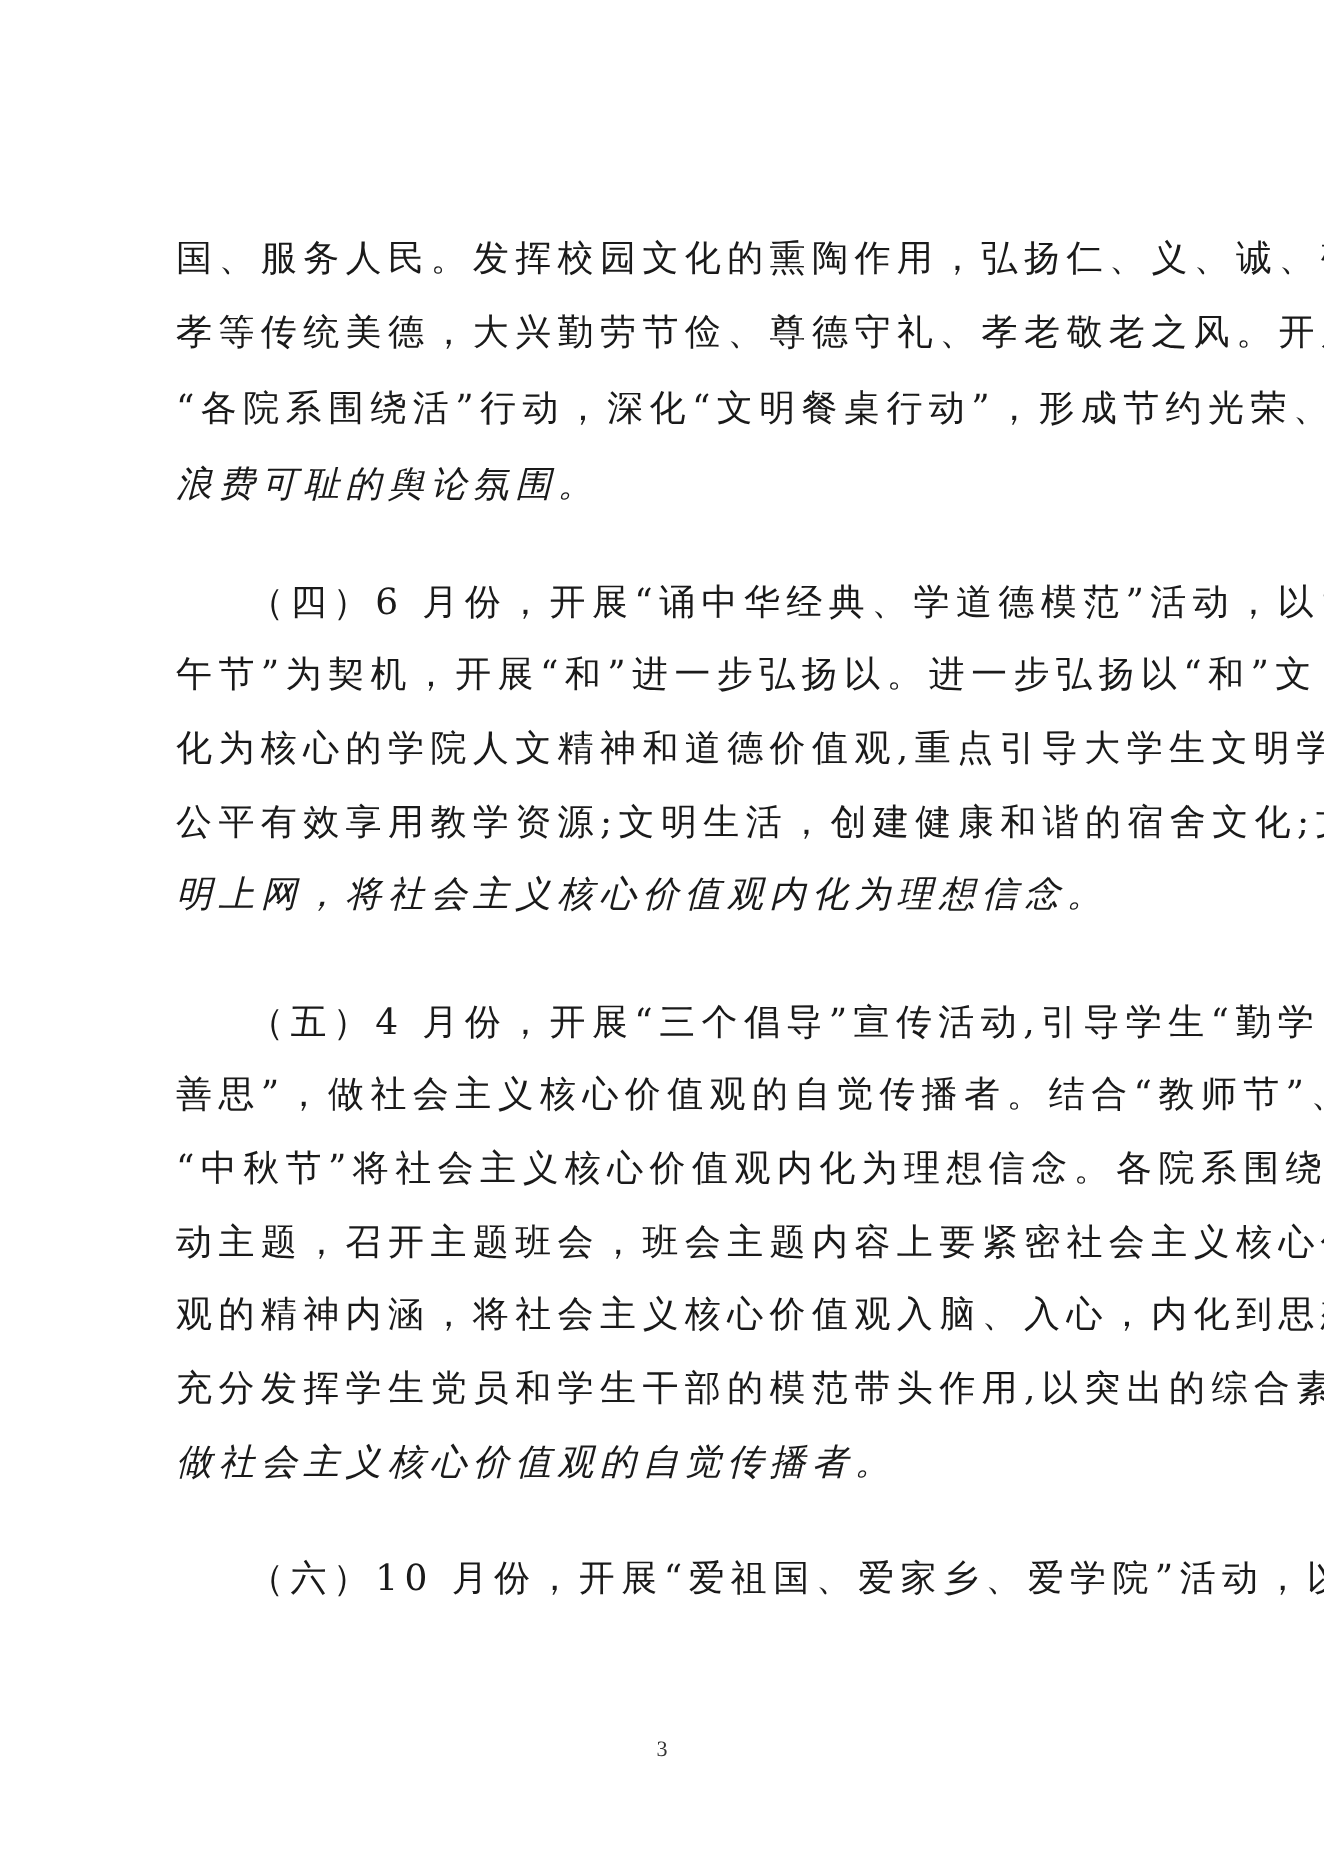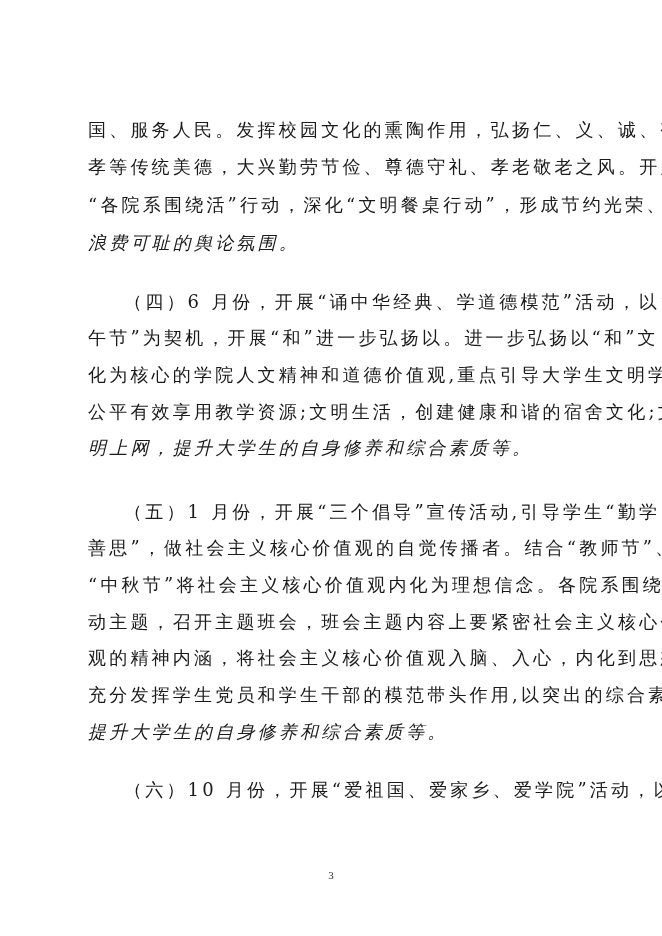--- a/index.html
+++ b/index.html
@@ -63,31 +63,31 @@
     <div class="line" style="top:156px">孝等传统美德，大兴勤劳节俭、尊德守礼、孝老敬老之风。开展</div>
     <div class="line" style="top:194px">“各院系围绕活”行动，深化“文明餐桌行动”，形成节约光荣、</div>
     <div class="line last" style="top:232px">浪费可耻的舆论氛围。</div>
   </div>
 
   <div>
     <div class="line indent" style="top:291px">（四）6 月份，开展“诵中华经典、学道德模范”活动，以“端</div>
     <div class="line" style="top:327px">午节”为契机，开展“和”进一步弘扬以。进一步弘扬以“和”文</div>
     <div class="line" style="top:364px">化为核心的学院人文精神和道德价值观,重点引导大学生文明学习,</div>
     <div class="line" style="top:401px">公平有效享用教学资源;文明生活，创建健康和谐的宿舍文化;文</div>
-    <div class="line last" style="top:437px">明上网，提升大学生的自身修养和综合素质等。</div>
+    <div class="line last" style="top:437px">明上网，将社会主义核心价值观内化为理想信念。</div>
   </div>
 
   <div>
-    <div class="line indent" style="top:501px">（五）1 月份，开展“三个倡导”宣传活动,引导学生“勤学</div>
+    <div class="line indent" style="top:501px">（五）4 月份，开展“三个倡导”宣传活动,引导学生“勤学</div>
     <div class="line" style="top:537px">善思”，做社会主义核心价值观的自觉传播者。结合“教师节”、</div>
     <div class="line" style="top:574px">“中秋节”将社会主义核心价值观内化为理想信念。各院系围绕活</div>
     <div class="line" style="top:611px">动主题，召开主题班会，班会主题内容上要紧密社会主义核心价值</div>
     <div class="line" style="top:647px">观的精神内涵，将社会主义核心价值观入脑、入心，内化到思想。</div>
     <div class="line" style="top:684px">充分发挥学生党员和学生干部的模范带头作用,以突出的综合素质</div>
-    <div class="line last" style="top:721px">提升大学生的自身修养和综合素质等。</div>
+    <div class="line last" style="top:721px">做社会主义核心价值观的自觉传播者。</div>
   </div>
 
   <div>
     <div class="line indent" style="top:779px">（六）10 月份，开展“爱祖国、爱家乡、爱学院”活动，以</div>
   </div>
 
   <div class="page-number">3</div>
 </div>
 
 </body></html>

